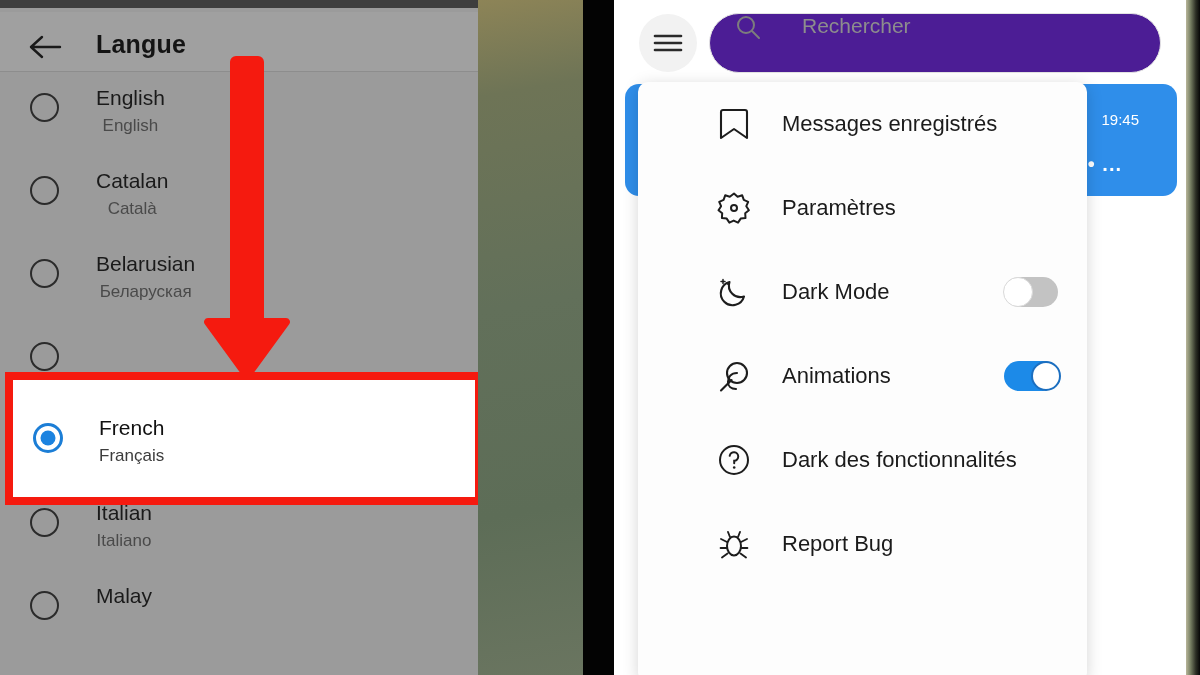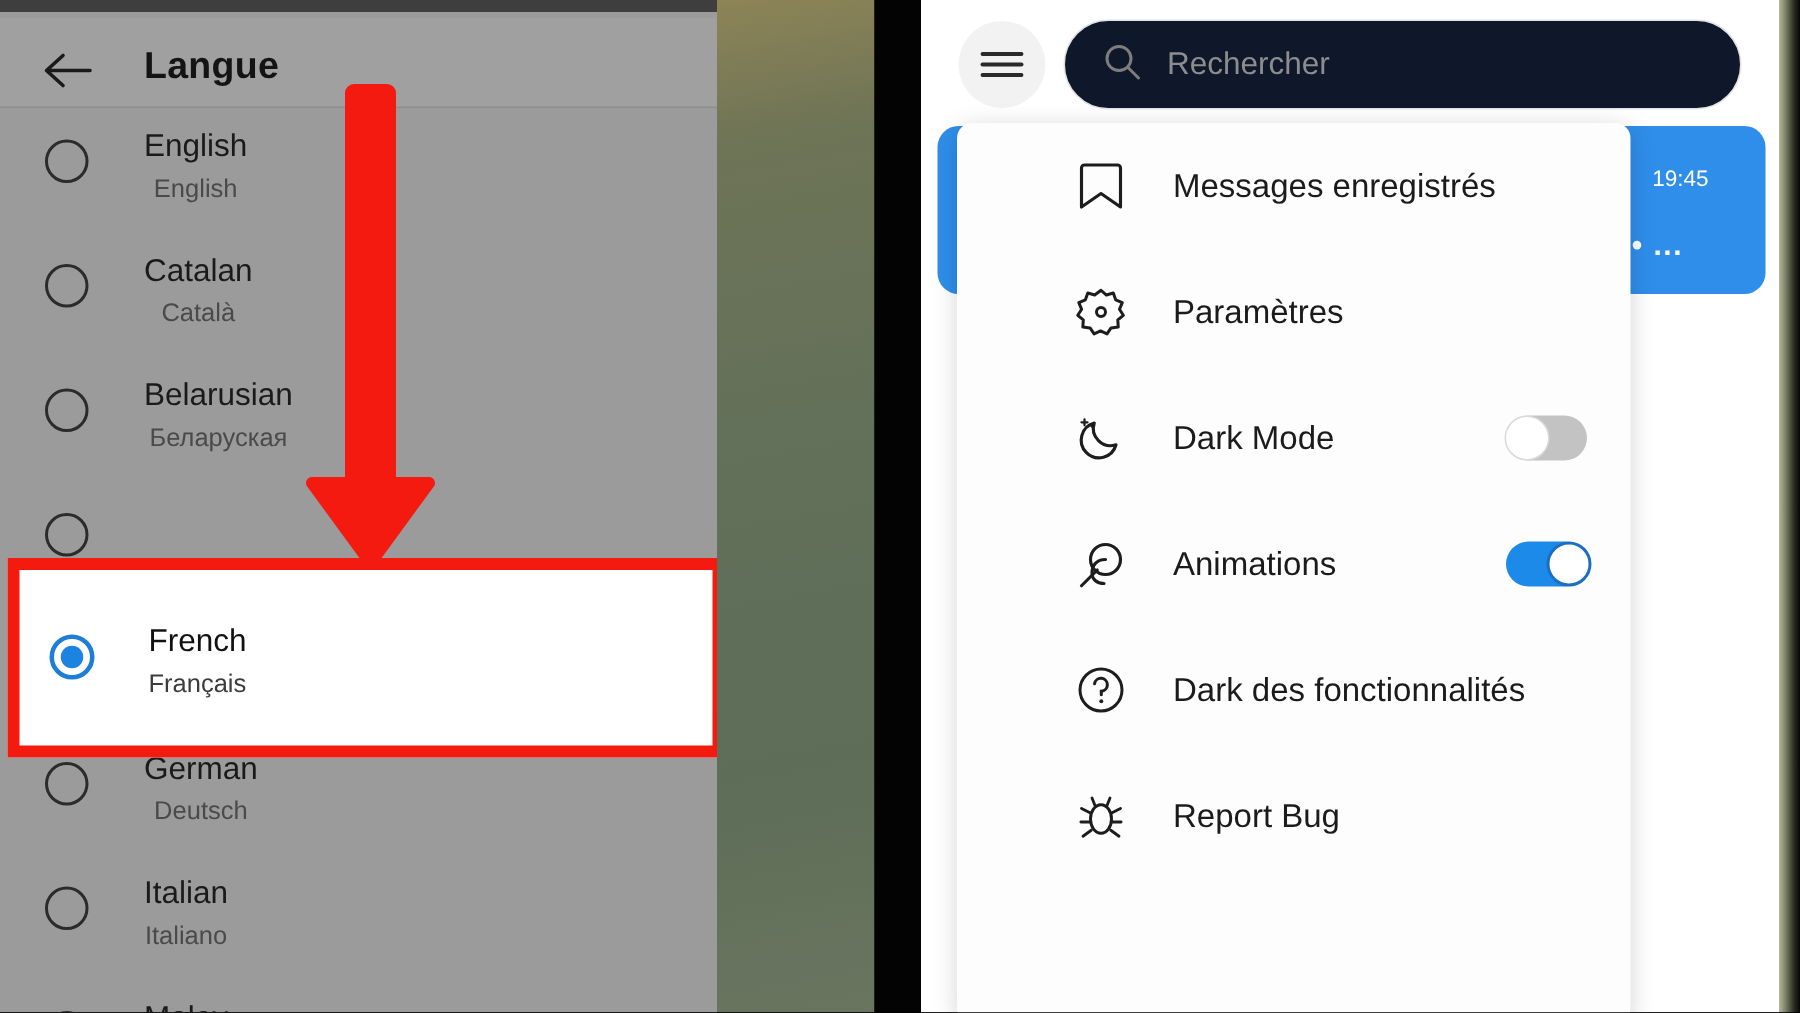--- a/index.html
+++ b/index.html
@@ -173,22 +173,22 @@
     display: flex; align-items: center; justify-content: center;
   }
   #hamburger-btn svg { display: block; }
 
   #search-bar {
     position: absolute;
     left: 95px; top: 13px;
     width: 452px; height: 60px;
     border: 1.5px solid #e3e3e3;
     border-radius: 30px;
-    background: #0f172a;
-    display: flex; align-items: center;
+    background: #4c1d95;
+    display: flex; align-items: flex-start; gap: 24px;
   }
   #search-icon { margin-left: 25px; display: block; }
   #search-placeholder {
     margin-left: 17px;
     font-size: 21px;
     color: #8d8d8d;
   }
 
   
   #chat-bubble {
@@ -311,27 +311,20 @@
         <div class="lang-row">
           <div class="radio-outer"></div>
         </div>
         <div class="lang-row">
           <div class="radio-outer checked">
             <div class="radio-inner"></div>
           </div>
           <div class="lang-texts">
             <div class="lang-name">French</div>
             <div class="lang-native">Français</div>
-          </div>
-        </div>
-        <div class="lang-row">
-          <div class="radio-outer"></div>
-          <div class="lang-texts">
-            <div class="lang-name">German</div>
-            <div class="lang-native">Deutsch</div>
           </div>
         </div>
         <div class="lang-row">
           <div class="radio-outer"></div>
           <div class="lang-texts">
             <div class="lang-name">Italian</div>
             <div class="lang-native">Italiano</div>
           </div>
         </div>
         <div class="lang-row">

